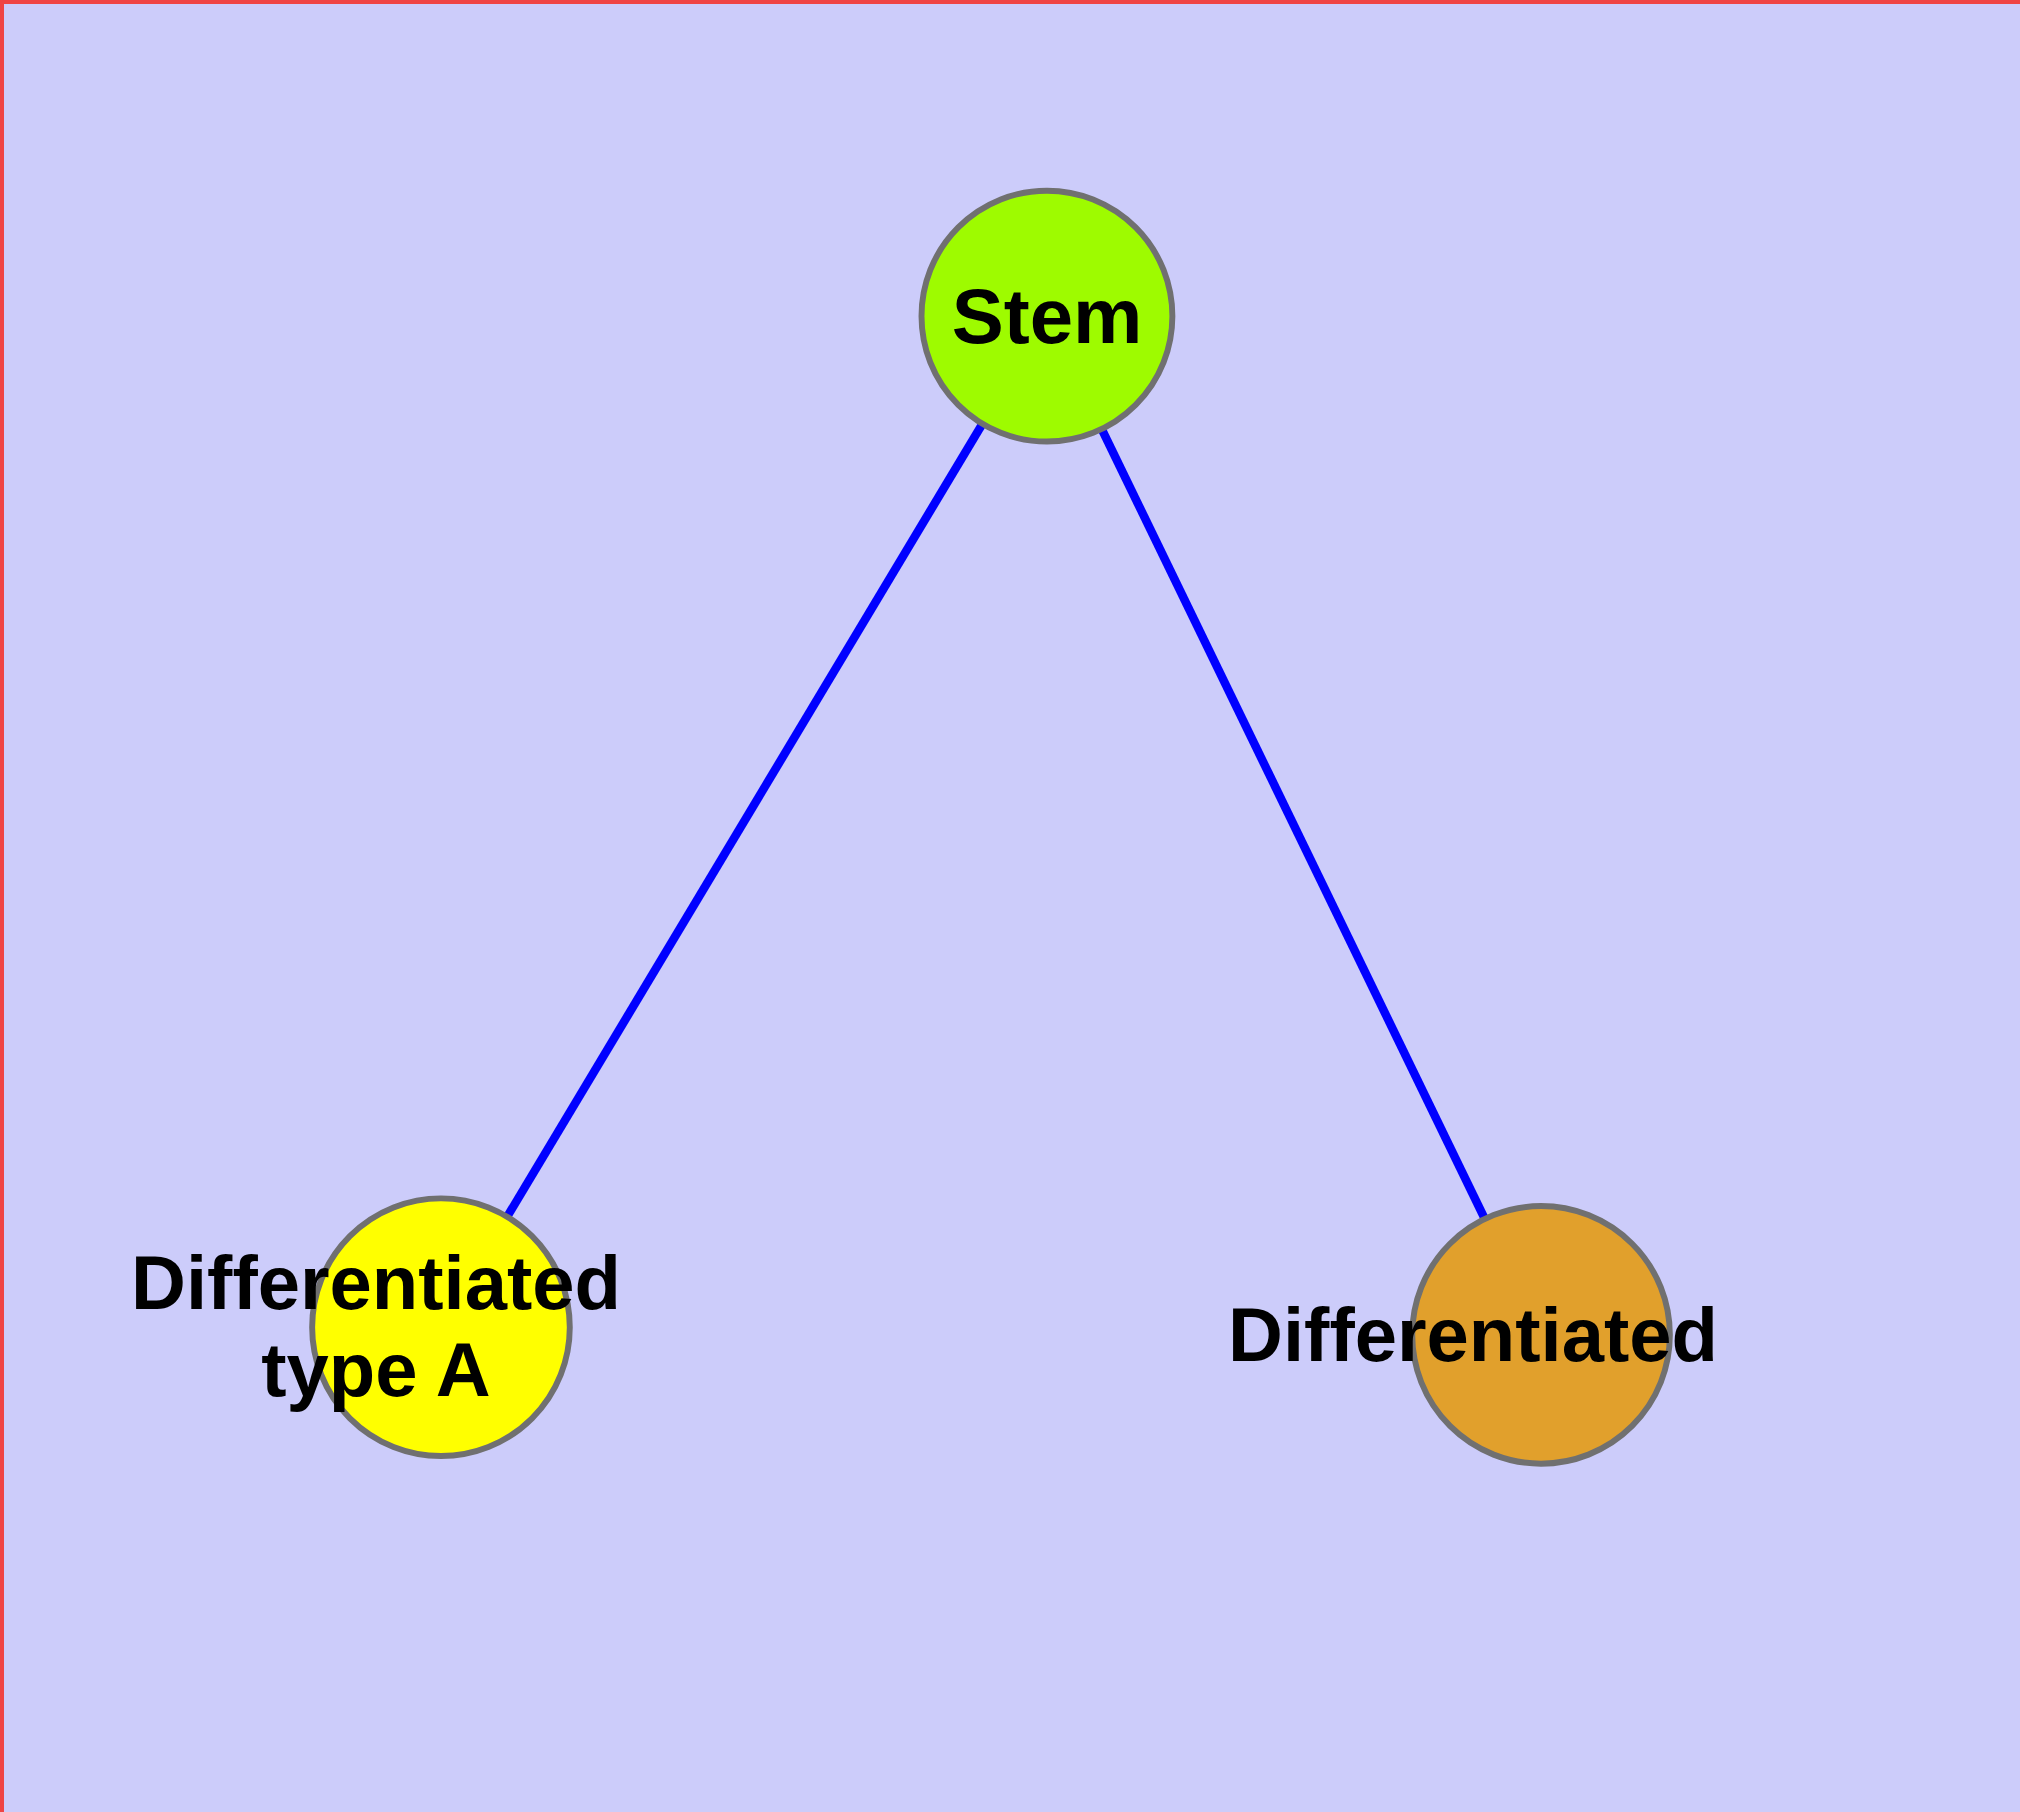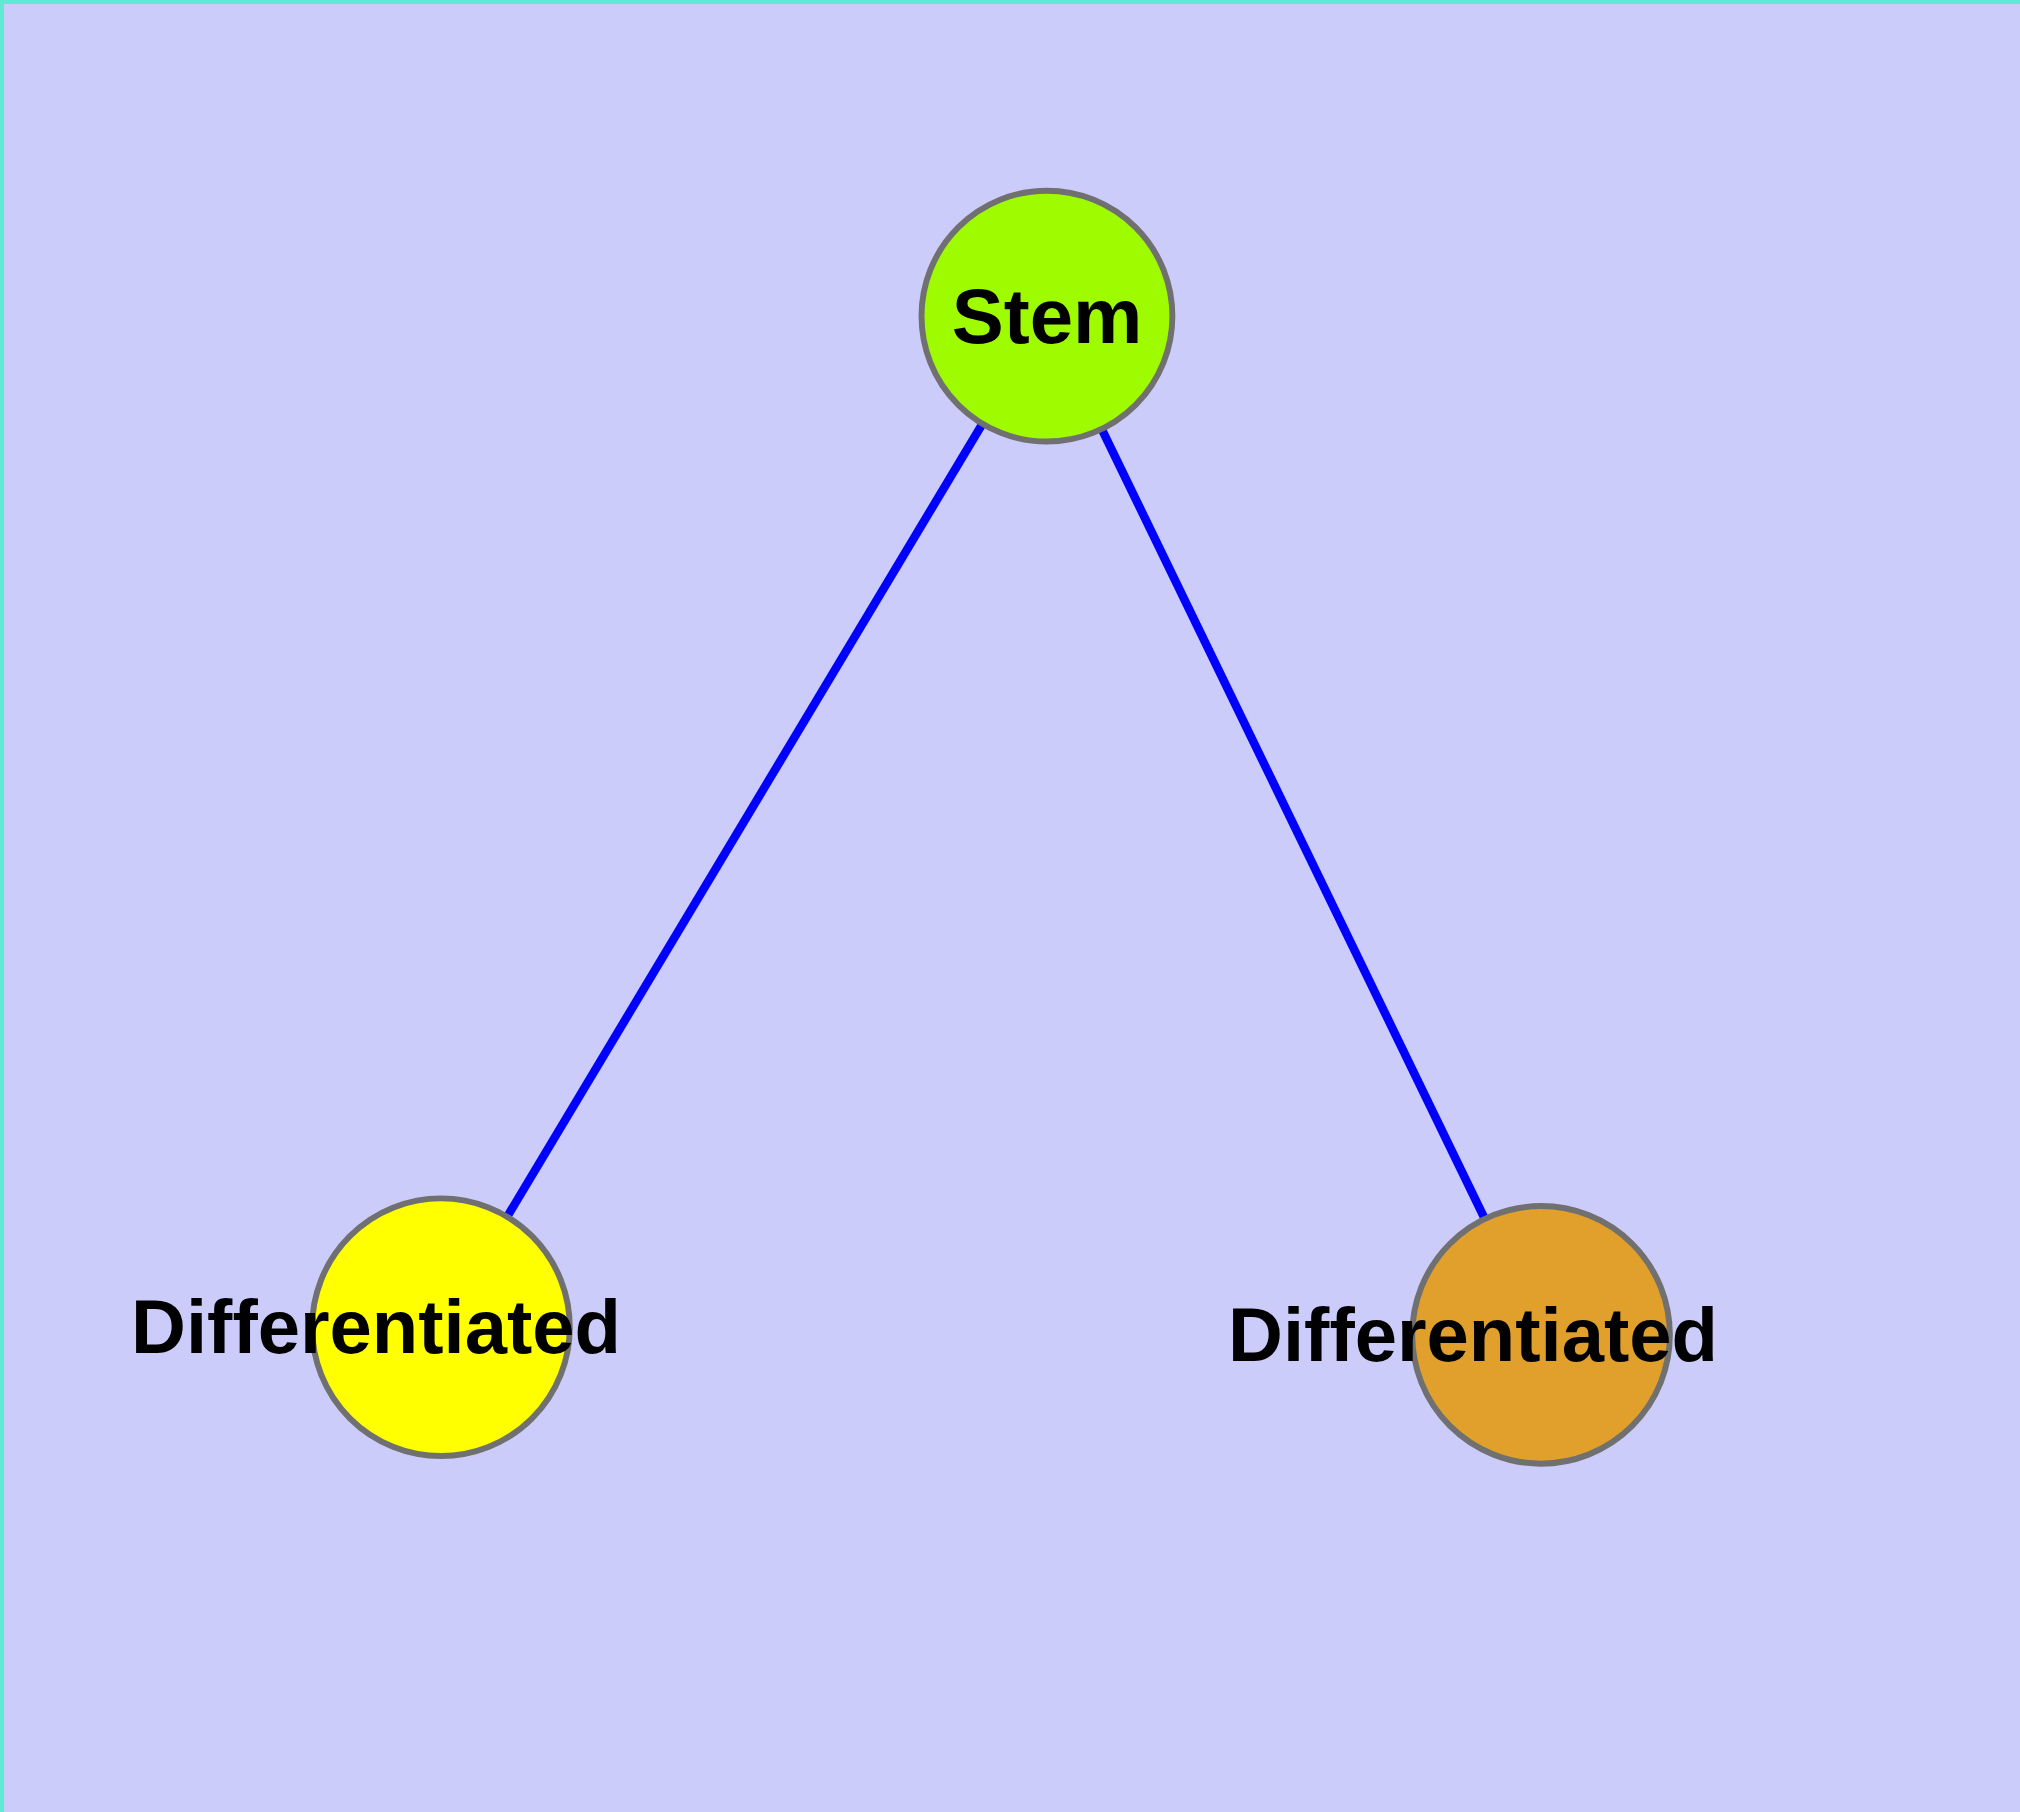--- a/index.html
+++ b/index.html
@@ -4,21 +4,21 @@
 <style>
   html, body {
     margin: 0;
     padding: 0;
     background: #ffffff;
   }
   #canvas {
     position: relative;
     width: 2021px;
     height: 1812px;
-    background: #5eead4;
+    background: #ef4444;
     overflow: hidden;
     font-family: "Liberation Sans", sans-serif;
   }
   #plot-area {
     position: absolute;
     left: 4.2px;
     top: 4.2px;
     width: 2016px;
     height: 1808px;
     background: #ccccfa;
@@ -91,20 +91,21 @@
       <circle class="node-circle" cx="1235" cy="373" r="148" fill="#9efb00" stroke="#707070" stroke-width="7"></circle>
     </g>
   </svg>
 
   <div class="node-label" id="label-stem" style="left: 1047px; top: 316px;">
     <span class="label-line">Stem</span>
   </div>
 
   <div class="node-label" id="label-type-a" style="left: 376px; top: 1327px;">
     <span class="label-line">Differentiated</span>
+    <span class="label-line">type A</span>
   </div>
 
   <div class="node-label" id="label-type-b" style="left: 1473px; top: 1335px;">
     <span class="label-line">Differentiated</span>
   </div>
 
 </div>
 
 
 </body></html>

